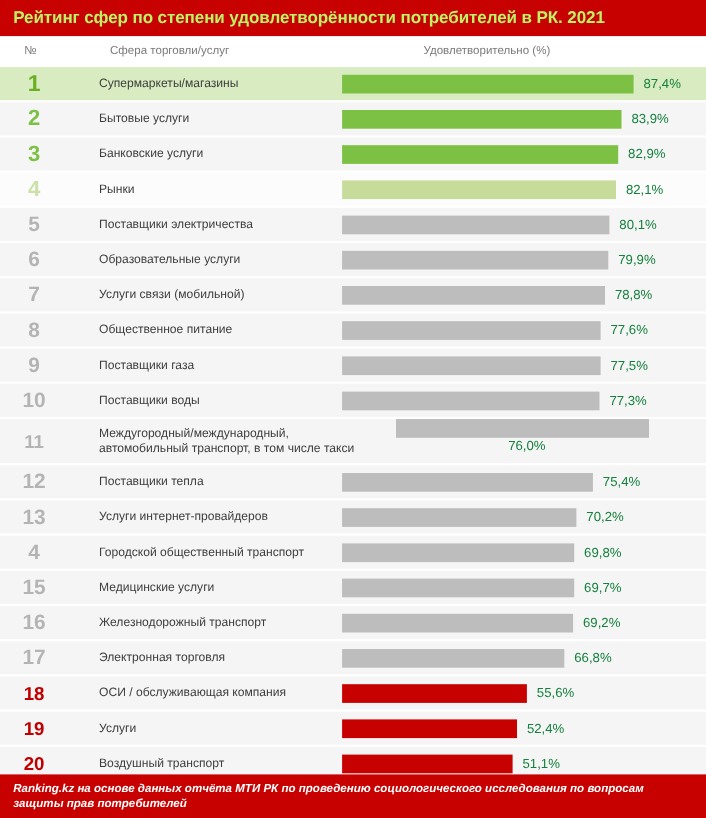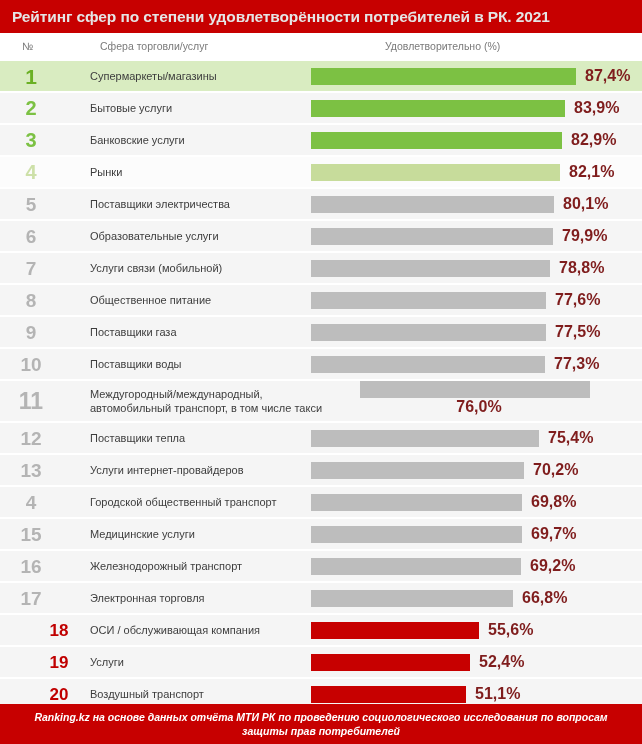--- a/index.html
+++ b/index.html
@@ -24,21 +24,21 @@
   
   .title-bar {
     height: 33px;
     background: #c70000;
     display: flex;
     align-items: center;
     padding: 0 12px;
     box-sizing: border-box;
   }
   .title-text {
-    color: #e5e5e5;
+    color: #bef264;
     font-size: 15.5px;
     font-weight: bold;
     letter-spacing: -0.1px;
     white-space: nowrap;
   }
 
   
   .col-header {
     height: 28px;
     background: #ffffff;
@@ -74,25 +74,25 @@
   .cell-num {
     position: absolute;
     left: 0;
     width: 62px;
     text-align: center;
     font-size: 19px;
     font-weight: bold;
     color: #b4b4b4;
     line-height: 1;
   }
-  .row.tall .cell-num { font-size: 23px; }
+  .row.tall .cell-num { font-size: 17px; }
   .cell-num.rank-1 { color: #6ab023; font-size: 21px; }
   .cell-num.rank-top { color: #7cc143; font-size: 20px; }
   .cell-num.rank-pale { color: #cde0a8; font-size: 20px; }
-  .cell-num.rank-bad  { color: #c00000; font-size: 17px; padding-left: 28px; }
+  .cell-num.rank-bad  { color: #c00000; font-size: 17px; }
 
   .cell-label {
     position: absolute;
     left: 62px;
     width: 240px;
     font-size: 11px;
     color: #3d3d3d;
     line-height: 14px;
     margin-left: 28px;
   }
@@ -109,37 +109,36 @@
   .row.tall .bar-wrap { height: 40px; flex-direction: column; }
   .bar {
     height: 17px;
     background: #bdbdbd;
   }
   .bar.green      { background: #7cc143; }
   .bar.green-pale { background: #c7dc9b; }
   .bar.red        { background: #c70000; }
   .bar-value {
     margin-left: 9px;
-    font-size: 16px;
-    font-weight: bold;
-    color: #7f1d1d;
+    font-size: 12px;
+    font-weight: normal;
+    color: #15803d;
     white-space: nowrap;
   }
 
   
   .footer {
     position: absolute;
     left: 0;
     bottom: 0;
     width: 642px;
     height: 40px;
     background: #c70000;
     box-sizing: border-box;
     padding: 6px 12px 0 12px;
-    text-align: center;
   }
   .footer-text {
     color: #ffffff;
     font-size: 10.5px;
     font-style: italic;
     font-weight: bold;
     line-height: 14px;
   }
 </style>
 </head>

